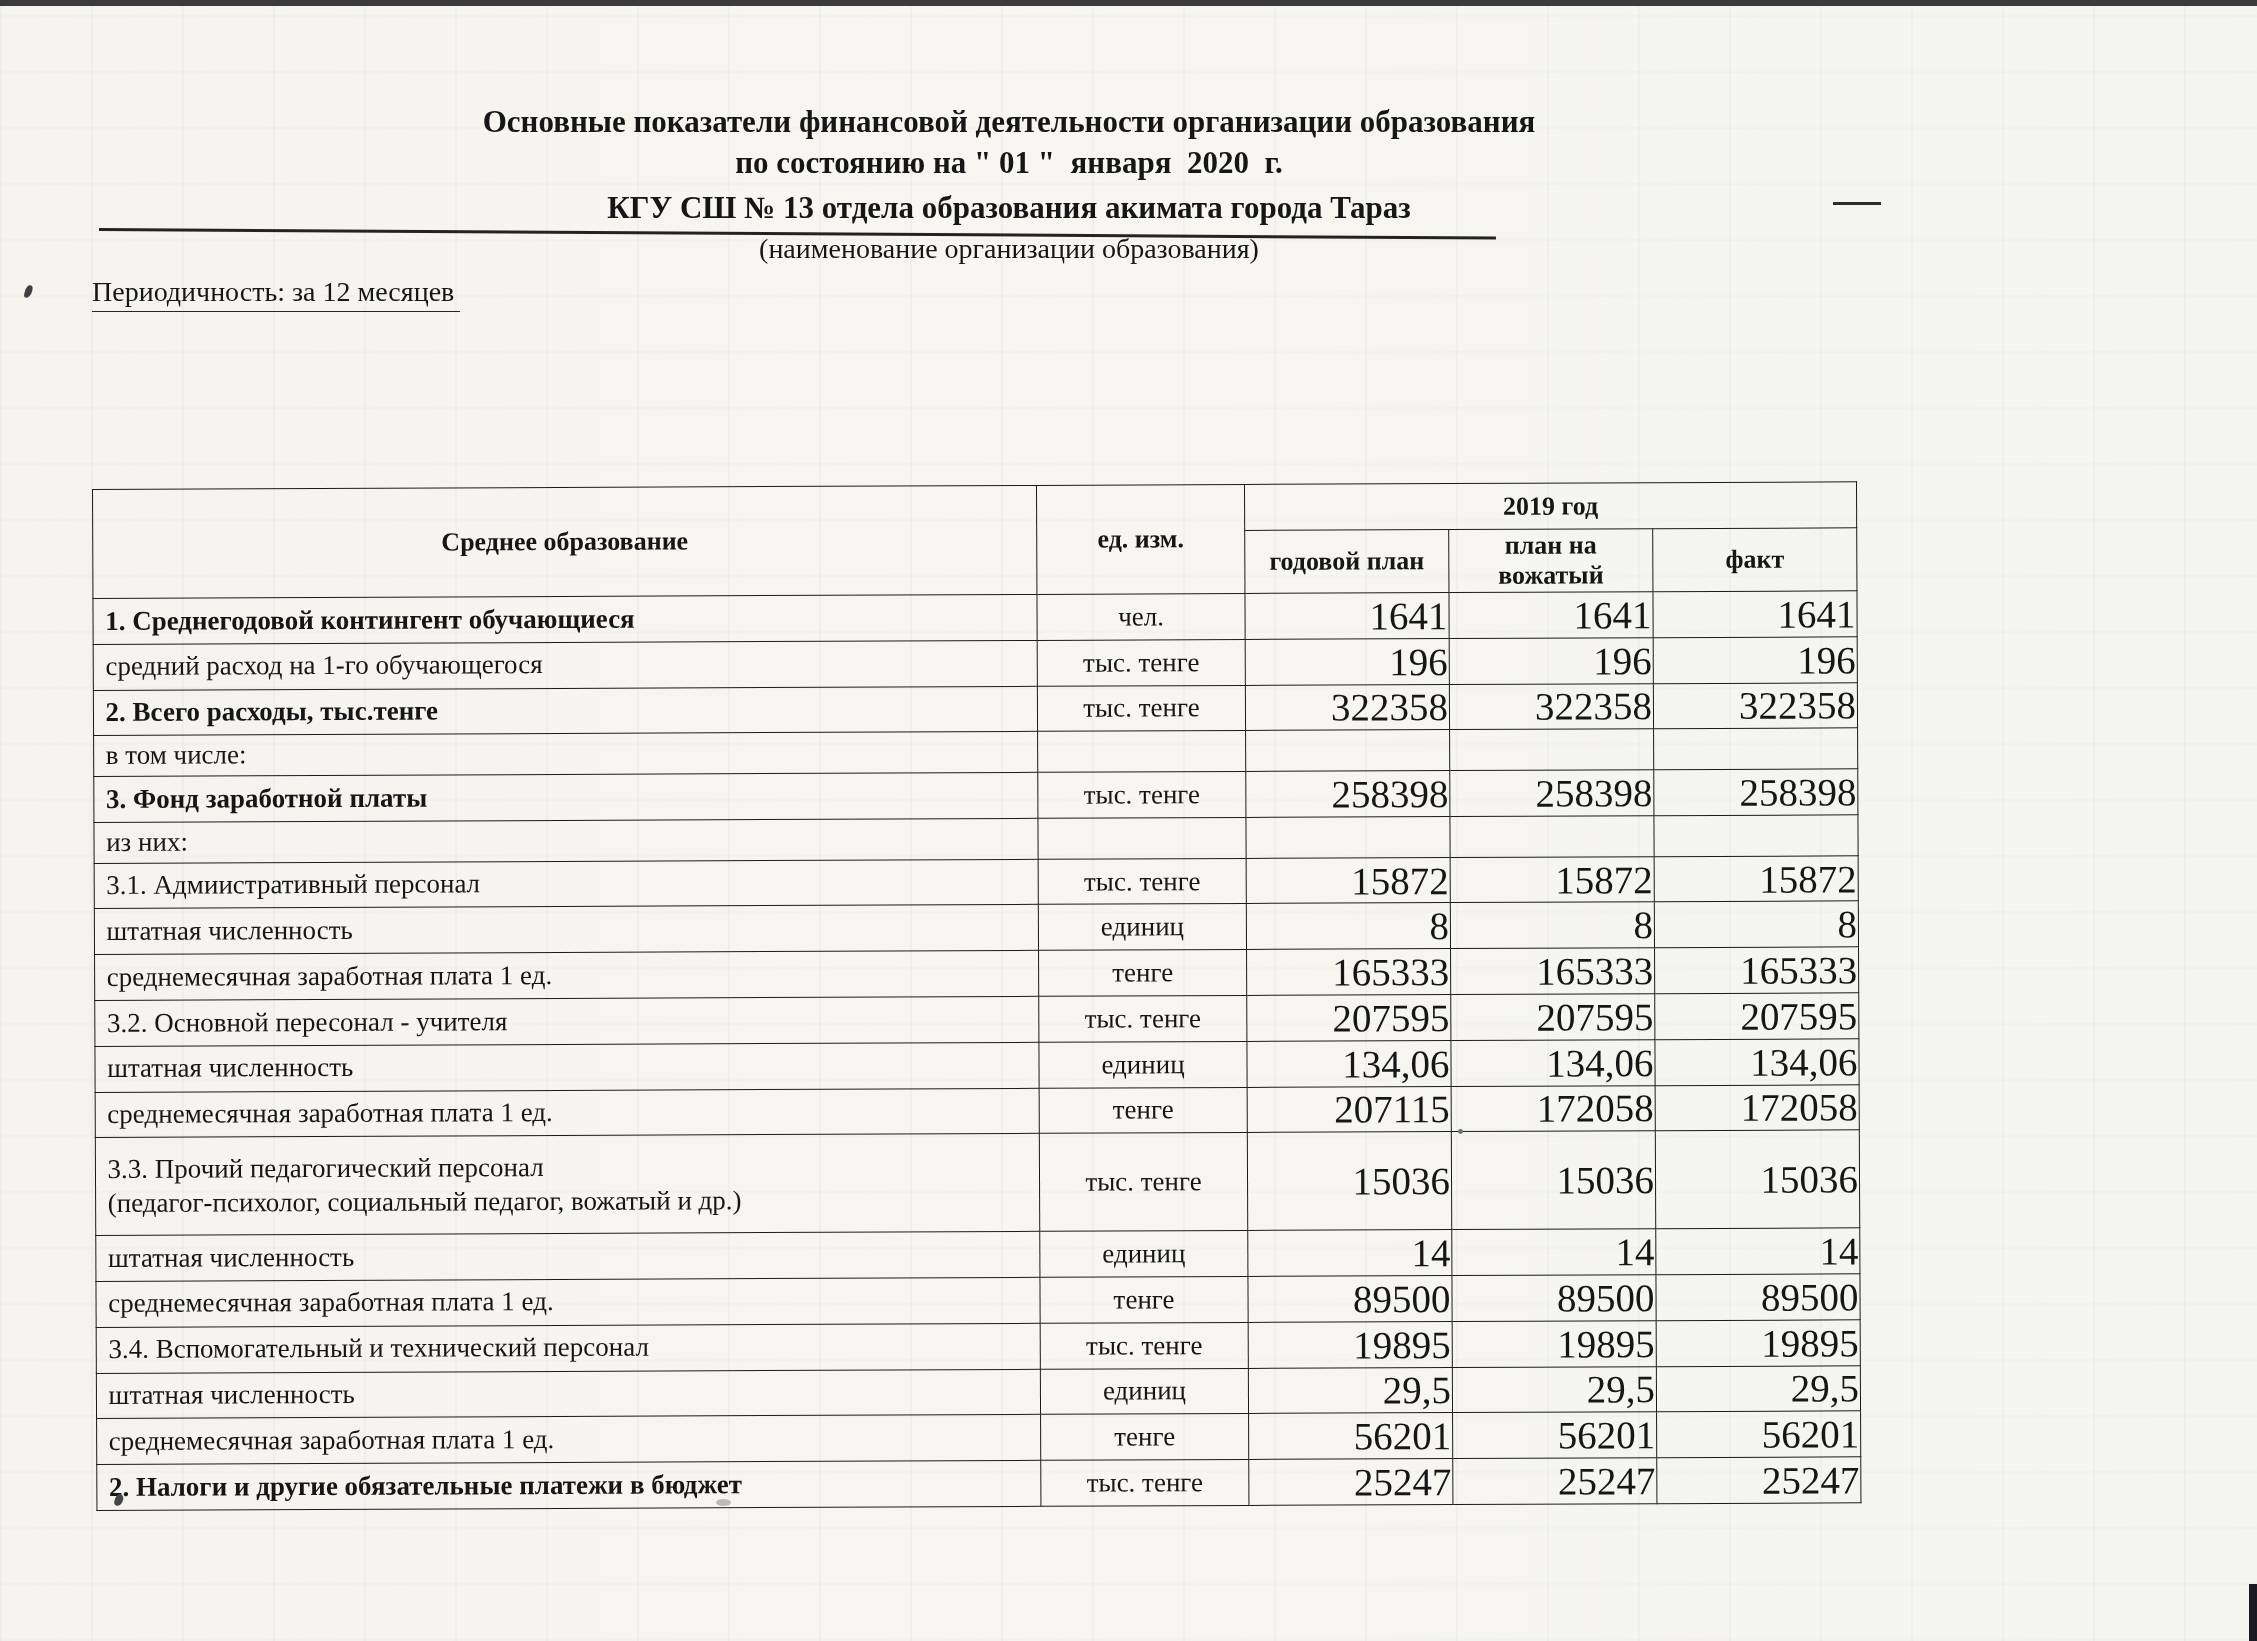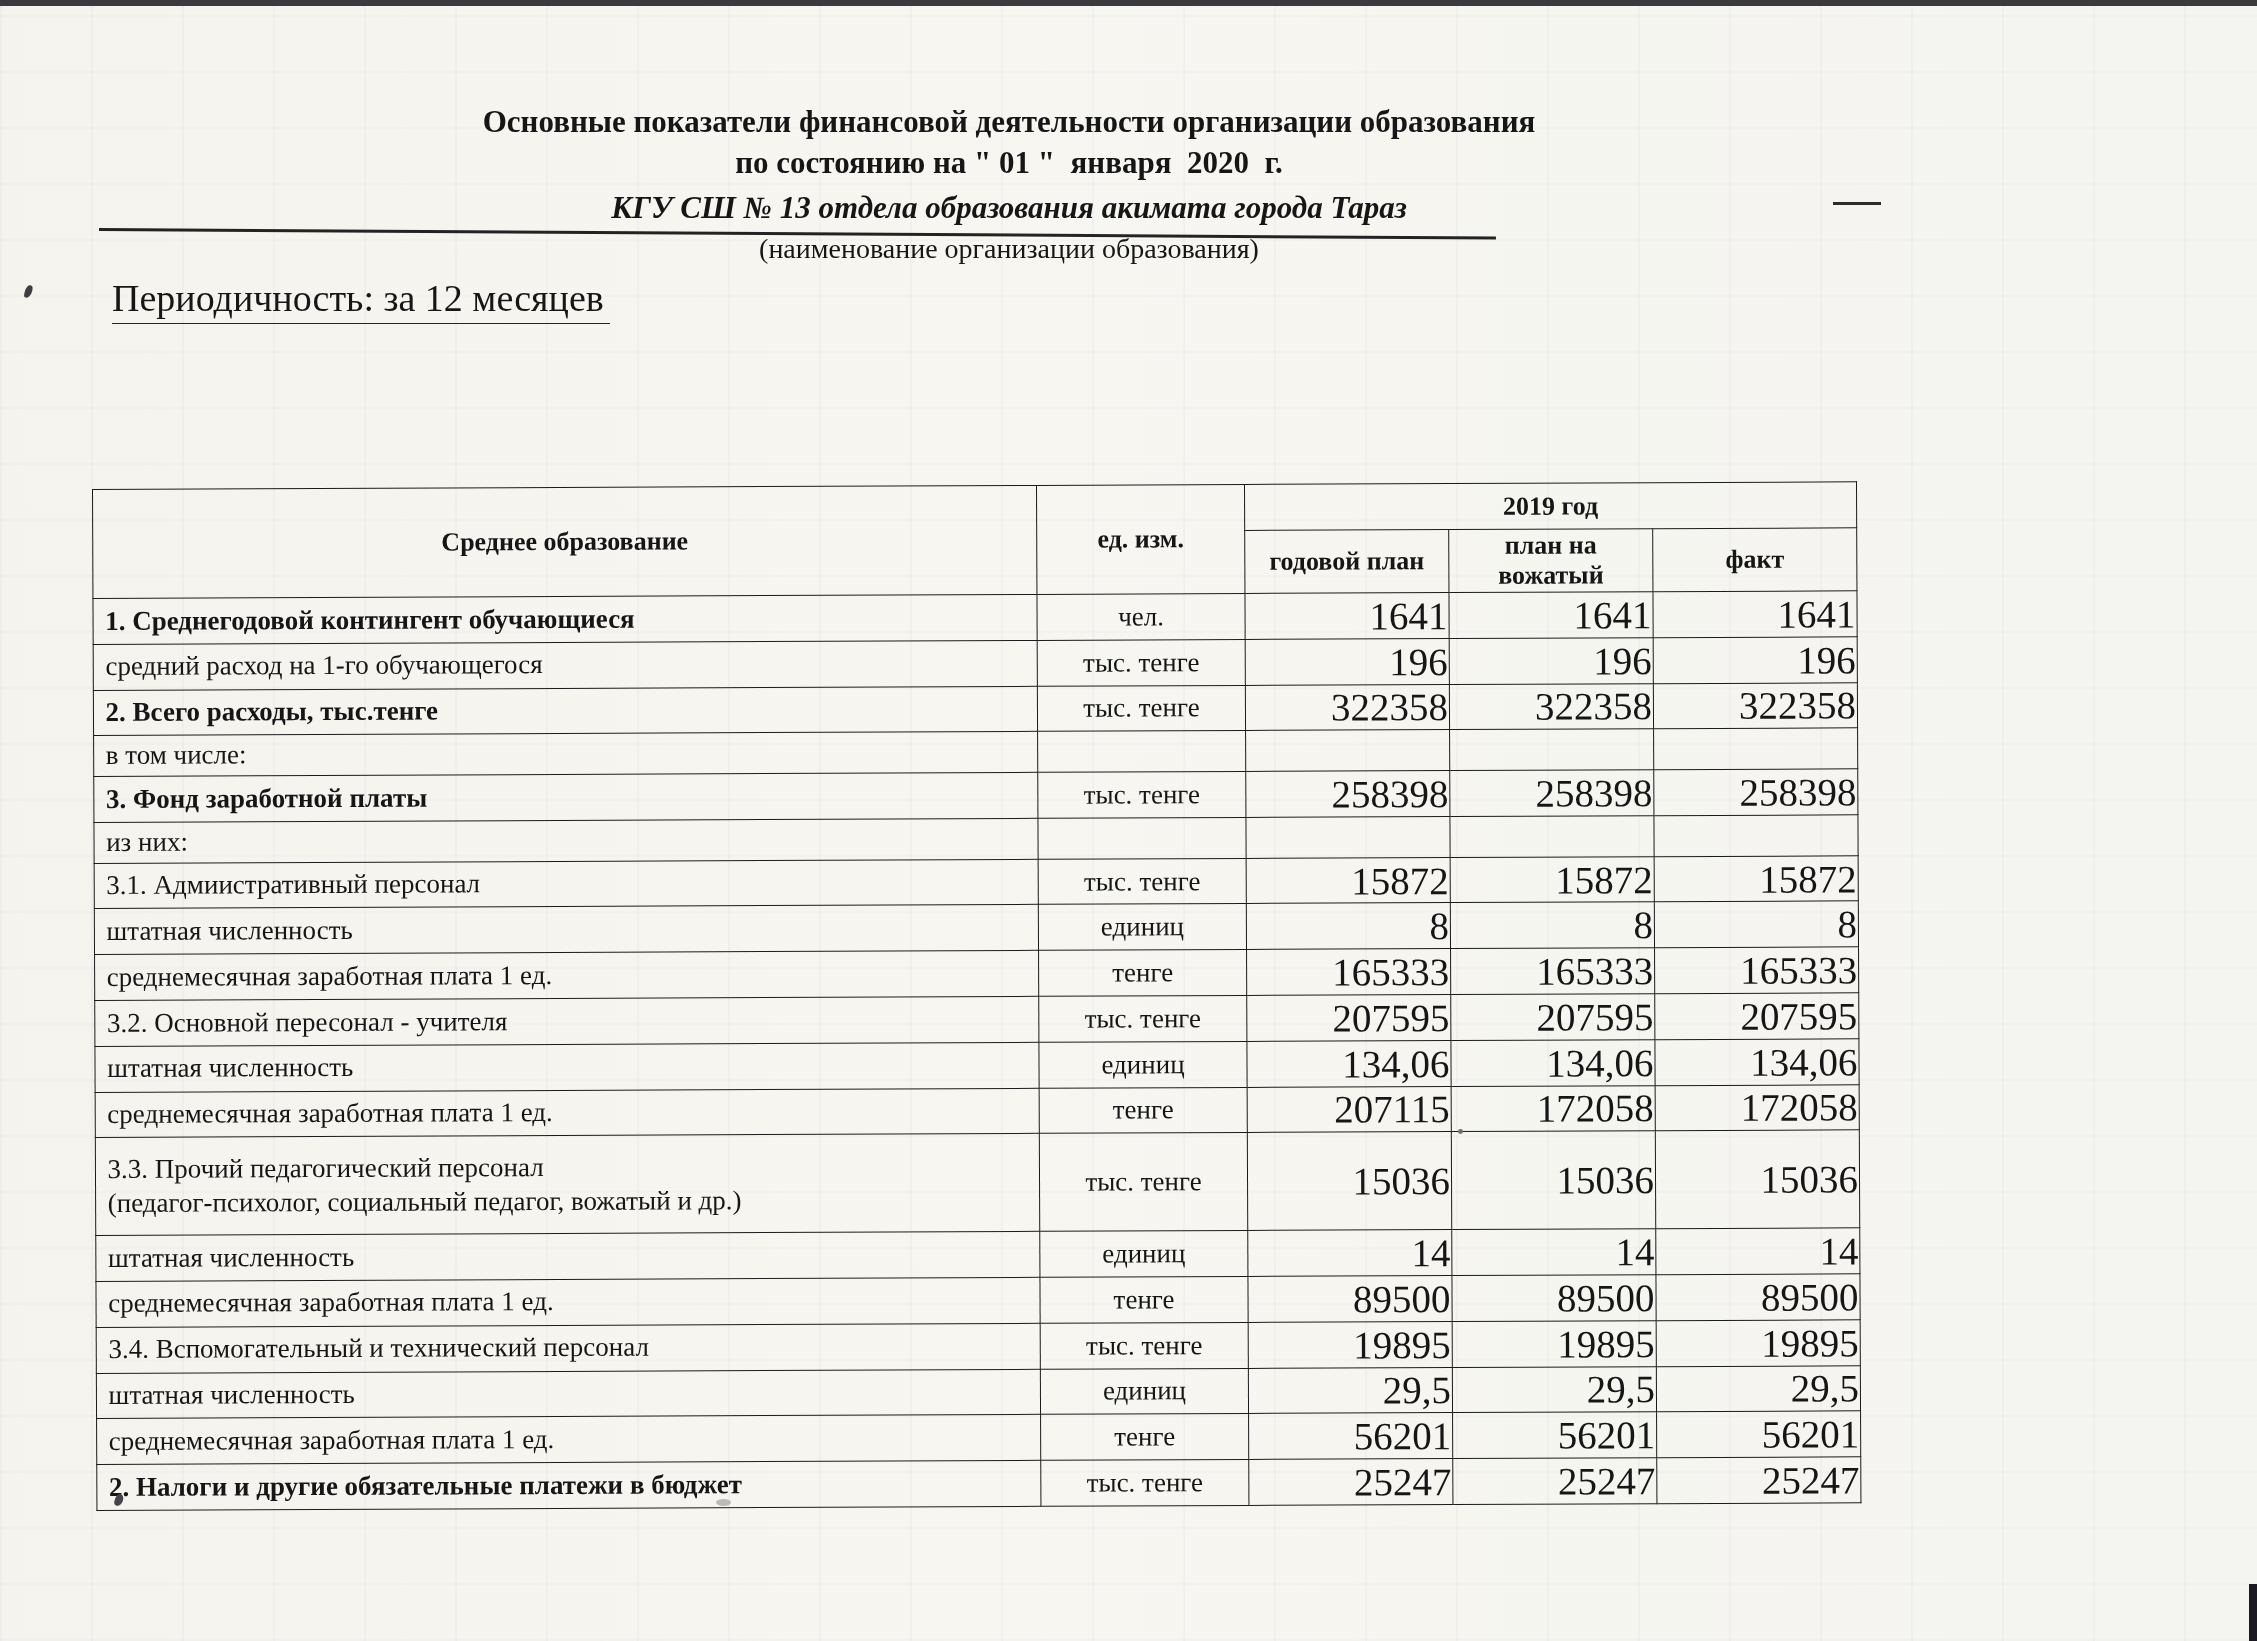--- a/index.html
+++ b/index.html
@@ -18,28 +18,28 @@
       repeating-linear-gradient(90deg, rgba(125,130,165,0.05) 0 1.9px, rgba(0,0,0,0) 1.9px 91px),
       repeating-linear-gradient(0deg, rgba(120,125,150,0.028) 0 1.9px, rgba(0,0,0,0) 1.9px 56px);
   }
   .top-strip { position:absolute; top:0; left:0; width:100%; height:5.8px; background:#3b3b3d; }
   .corner-mark { position:absolute; right:0; top:1584px; width:7.7px; height:57px; background:#191b20; }
 
   .doc-header { position:absolute; left:92px; top:0; width:1834px; text-align:center; }
   .title-line { position:absolute; width:100%; font-weight:bold; font-size:31px; white-space:pre; }
   .title-1 { top:104px;text-align:center; }
   .title-2 { top:145px; }
-  .org-name { position:absolute; top:190px; width:100%; font-weight:bold; font-size:31px; white-space:pre;font-style:italic; }
+  .org-name { position:absolute; top:190px; width:100%; font-weight:bold; font-size:31px; white-space:pre; }
   .org-caption { position:absolute; top:233px; width:100%; font-size:28px; }
   .org-underline {
     position:absolute; left:99px; top:228px; width:1397px; height:2.9px;
     background:#232323; transform:rotate(0.35deg); transform-origin:0 50%;
   }
   .periodicity {
-    position:absolute; left:112px; top:276px; font-size:38px;
+    position:absolute; left:92px; top:276px; font-size:28px;
     padding:0 5.8px 2.9px 0; border-bottom:1.9px solid #262626;
   }
 
   table.fin {
     position:absolute; left:92px; top:489px; width:1755px;
     border-collapse:collapse; table-layout:fixed;
     transform:rotate(-0.25deg); transform-origin:0 0;
   }
   table.fin th, table.fin td {
     border:1.9px solid #1b1b1b; vertical-align:middle; overflow:hidden;

